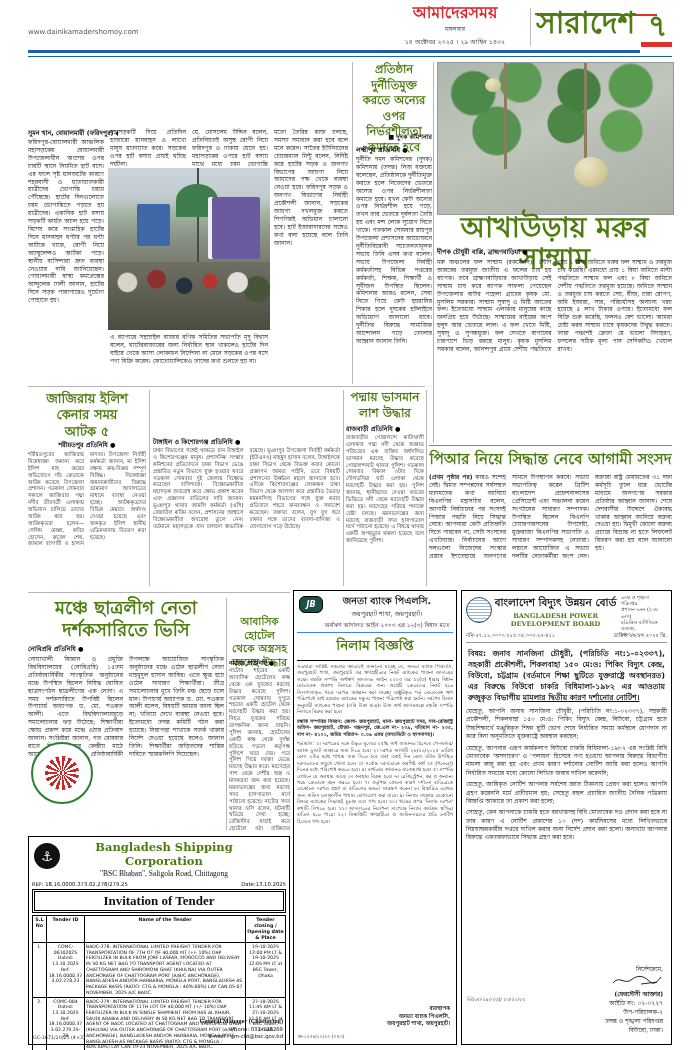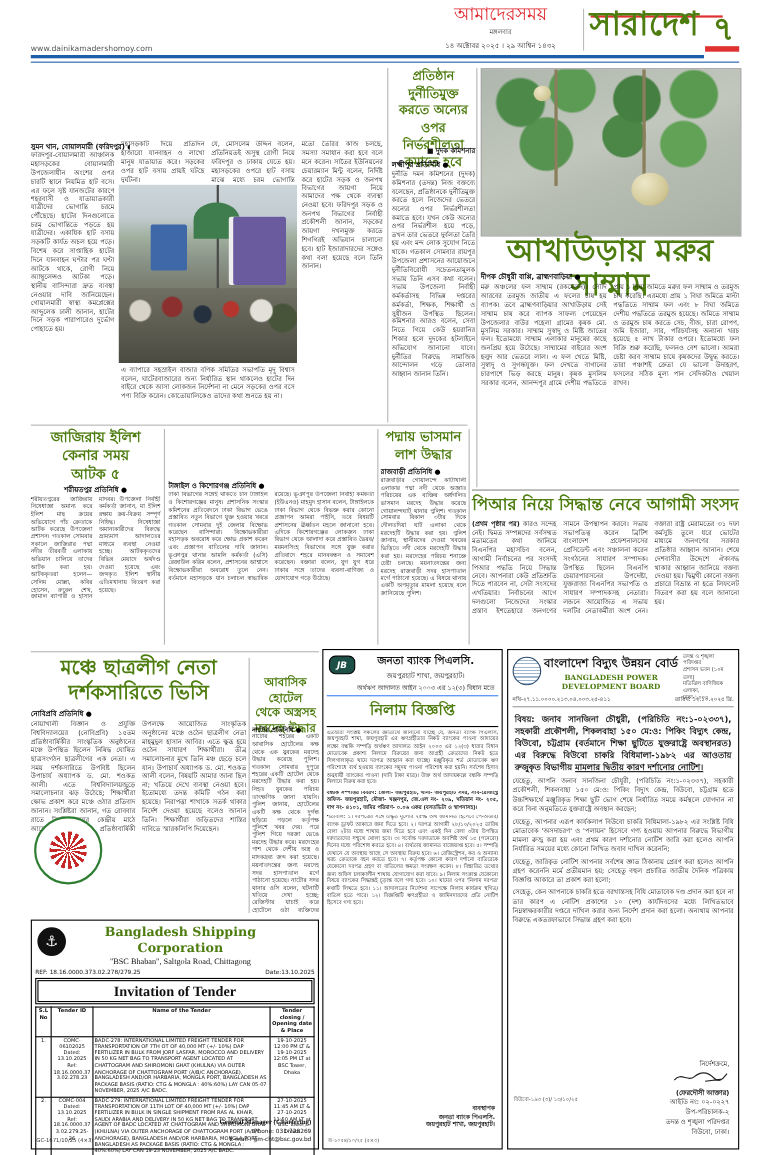--- a/index.html
+++ b/index.html
@@ -63,24 +63,24 @@
       font-weight:bold;font-style:italic;display:flex;align-items:center;justify-content:center;}
   .logoBSC{background:#111;color:#fff;border-radius:50%;display:flex;align-items:center;justify-content:center;}
   .logoPDB{border:1.5px solid #2b4a6f;border-radius:50%;background:
       repeating-linear-gradient(180deg,#fff 0 2px,#9db7cf 2px 3px);}
 </style>
 </head>
 <body>
 
 <div id="page">
 
-  <div class="abs" style="left:28px;top:40px;font-size:7px;color:#555;">www.dainikamadershomoy.com</div>
+  <div class="abs" style="left:28px;top:28px;font-size:7px;color:#555;">www.dainikamadershomoy.com</div>
 
   <div class="abs ctr" style="left:388px;top:5px;width:134px;">
-    <div style="font-size:16px;font-weight:normal;color:#e0262c;line-height:1;">আমাদেরসময়</div>
+    <div style="font-size:16px;font-weight:bold;color:#e0262c;line-height:1;">আমাদেরসময়</div>
     <div style="font-size:6px;color:#333;margin-top:3px;">মঙ্গলবার</div>
     <div style="font-size:6.3px;color:#222;margin-top:2px;">১৪ অক্টোবর ২০২৫ । ২৯ আশ্বিন ১৪৩২</div>
   </div>
 
   <div class="abs" style="left:530px;top:8px;width:1px;height:38px;background:#bbb;"></div>
 
   <div class="abs" style="left:537px;top:14px;width:120px;height:2px;background:#e03131;"></div>
   <div class="abs hd" style="left:536px;top:6px;width:110px;font-size:30px;line-height:1.1;">সারাদেশ</div>
 
   <div class="abs hd" style="left:648px;top:2px;font-size:30px;">৭</div>

